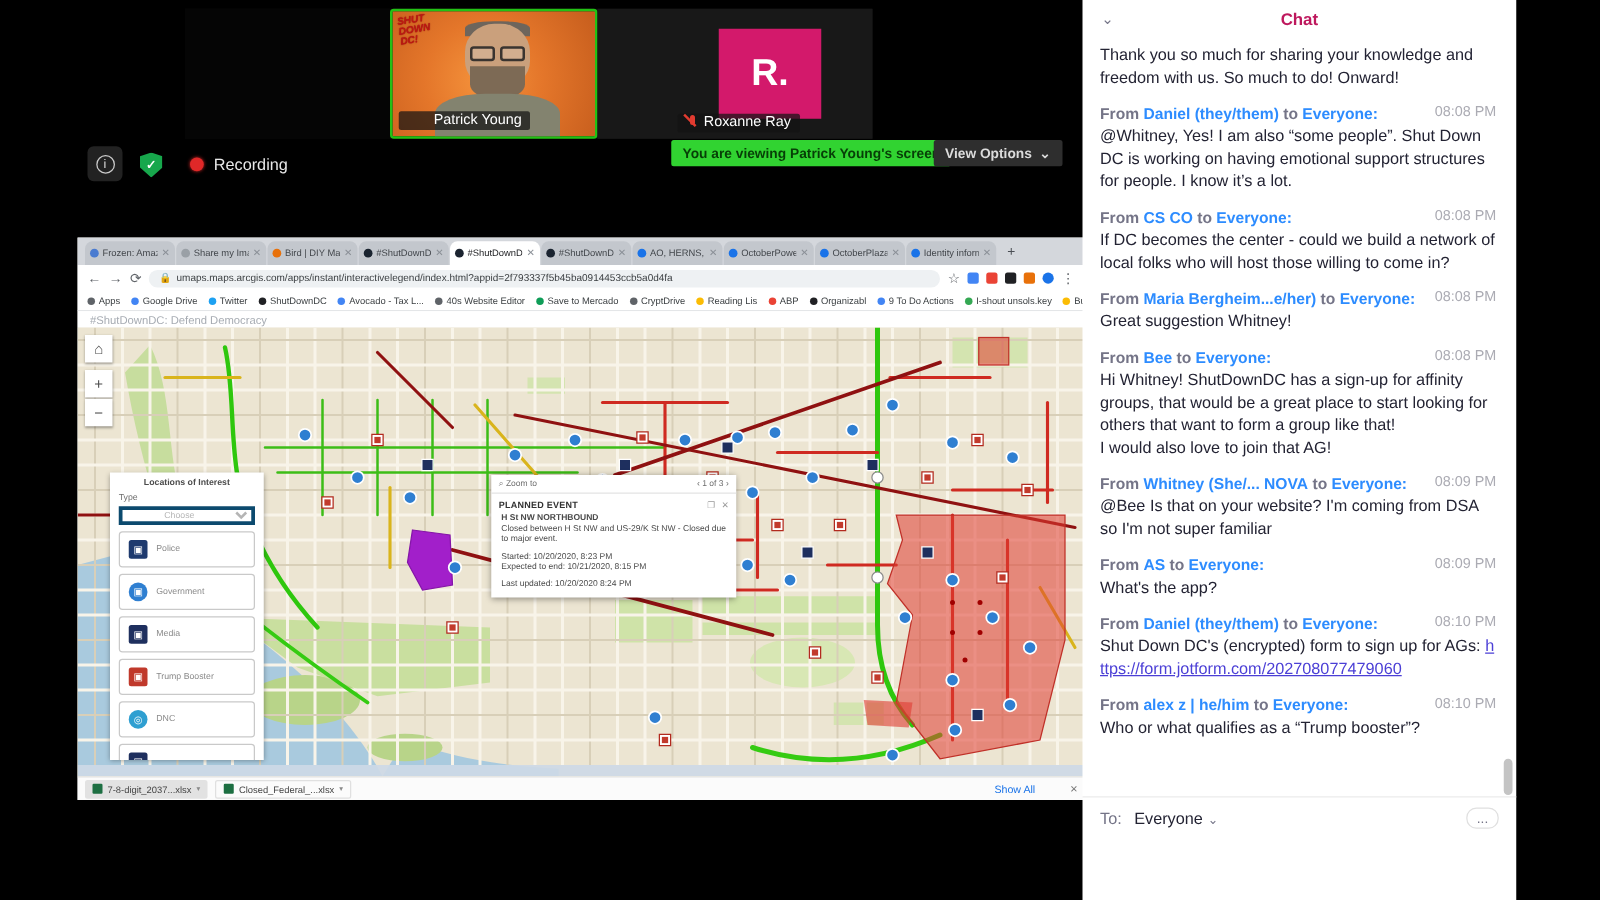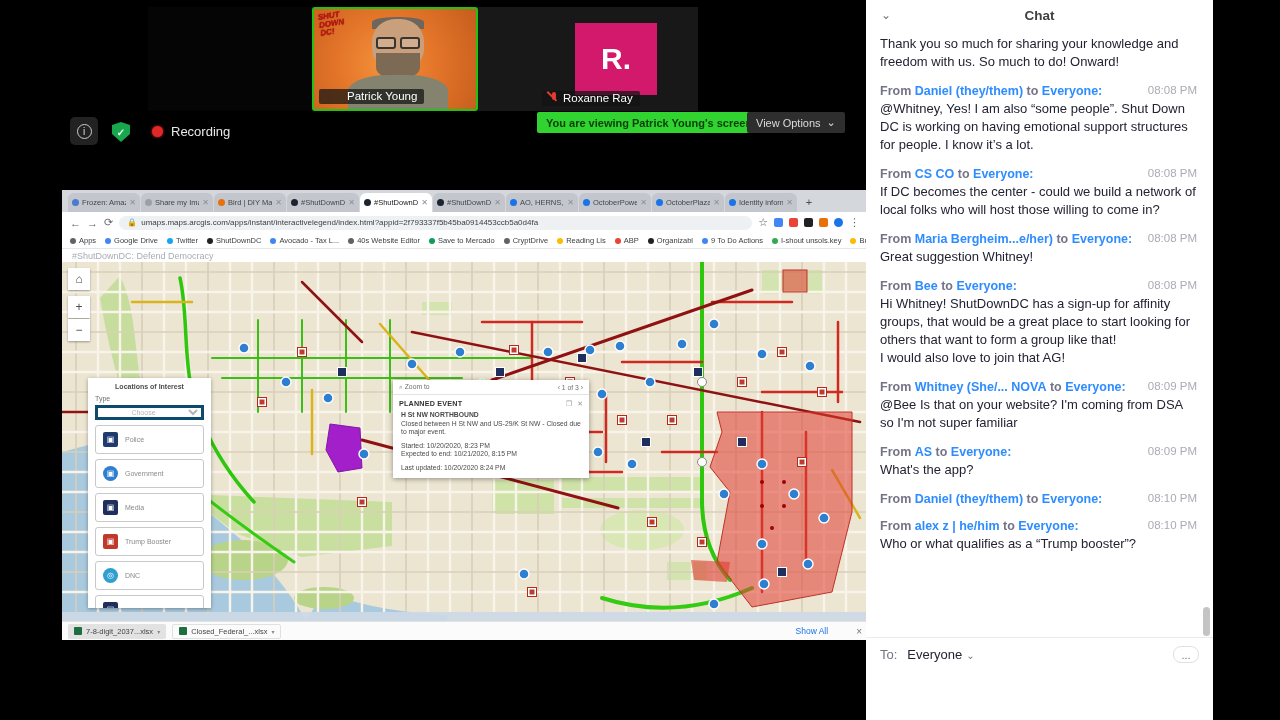--- a/index.html
+++ b/index.html
@@ -37,21 +37,21 @@
               border-radius:5px; color:#ddd; font-size:13px; display:flex; align-items:center; justify-content:center; }
   .info-btn span { border:1px solid #ccc; border-radius:50%; width:15px; height:15px; display:flex; align-items:center; justify-content:center; font-size:10px; }
   .shield { position:absolute; left:112px; top:122px; width:18px; height:20px; background:#17a74c;
             clip-path:polygon(50% 0,100% 15%,100% 60%,50% 100%,0 60%,0 15%); display:flex; align-items:center; justify-content:center;
             color:#fff; font-size:10px; font-weight:bold; }
   .recording { position:absolute; left:152px; top:124px; display:flex; align-items:center; gap:8px; color:#e8e8e8; font-size:13px; }
   .rec-dot { width:11px; height:11px; border-radius:50%; background:#e02828; box-shadow:0 0 3px #e02828; }
   .view-banner { position:absolute; left:537px; top:112px; height:21px; background:#31d331; color:#073f07;
                  font-size:11px; font-weight:bold; display:flex; align-items:center; padding:0 9px; border-radius:2px; }
   .view-options { position:absolute; left:747px; top:112px; height:21px; background:#2e2e2e; color:#dcdcdc;
-                  font-size:11px; display:flex; align-items:center; gap:6px; padding:0 9px; border-radius:2px; cursor:pointer; }
+                  font-size:11px; display:flex; align-items:center; gap:6px; padding:0 9px; border-radius:2px; cursor:pointer;font-weight:bold; }
 
   
   .browser { position:absolute; left:62px; top:190px; width:806px; height:450px; background:#fff; overflow:hidden; }
   .tabstrip { height:22px; background:#d4d7dc; display:flex; align-items:flex-end; padding-left:6px; }
   .tab { width:72px; height:19px; background:#c3c7cd; border-radius:6px 6px 0 0; margin-right:1px;
          display:flex; align-items:center; gap:3px; padding:0 4px; font-size:7.5px; color:#42464b; cursor:pointer; overflow:hidden; }
   .tab.active { background:#fff; color:#202124; }
   .tab .fav { width:7px; height:7px; border-radius:50%; flex:none; }
   .tab .lbl { white-space:nowrap; overflow:hidden; flex:1; }
   .tab .x { color:#8a8f96; font-size:8px; flex:none; }
@@ -104,21 +104,21 @@
   .chip .xls { width:8px; height:8px; background:#1d6f42; border-radius:1px; }
   .chip .car { color:#8a8a8a; font-size:6px; }
   .dl-right { margin-left:auto; display:flex; align-items:center; gap:28px; }
   .showall { color:#1a73e8; font-size:8.5px; cursor:pointer; }
   .dl-close { color:#757575; font-size:10px; cursor:pointer; }
 
   
   .chat { position:absolute; left:866px; top:0; width:347px; height:720px; background:#fff; }
   .chat-head { height:30px; display:flex; align-items:center; justify-content:center; position:relative; }
   .chat-head .chev { position:absolute; left:15px; top:8px; color:#747487; font-size:12px; cursor:pointer; }
-  .chat-title { font-size:13.5px; font-weight:bold; color:#404040; }
+  .chat-title { font-size:13.5px; font-weight:bold; color:#be185d; }
   .messages { height:607px; overflow:hidden; padding:5px 16px 0 14px; }
   .msg { margin-bottom:13px; }
   .msg-head { display:flex; align-items:flex-start; font-size:12.5px; margin-bottom:2px; }
   .msg-head .gray { color:#747487; font-weight:bold; }
   .msg-head .name { color:#2d8cff; font-weight:bold; }
   .msg-head .time { margin-left:auto; color:#ababb3; font-size:11.5px; font-weight:normal; }
   .msg-body { font-size:13px; color:#232333; line-height:18px; white-space:pre-wrap; word-wrap:break-word; }
   .msg-body a { color:#4b3fd6; word-break:break-all; }
   .composer { position:absolute; left:0; top:637px; width:347px; border-top:1px solid #ececec;
               padding:8px 14px; display:flex; align-items:center; font-size:13px; }
@@ -648,20 +648,21 @@
           <div class="msg-body">What's the app?</div>
         </div>
         <div class="msg">
           <div class="msg-head">
             <span class="gray">From&nbsp;</span>
             <span class="name">Daniel (they/them)</span>
                    <span class="gray">&nbsp;to&nbsp;</span>
             <span class="name">Everyone:</span>
                    <span class="time">08:10 PM</span>
           </div>
+          <div class="msg-body">Shut Down DC's (encrypted) form to sign up for AGs: <a href="#">https://form.jotform.com/202708077479060</a></div>
         </div>
         <div class="msg">
           <div class="msg-head">
             <span class="gray">From&nbsp;</span>
             <span class="name">alex z | he/him</span>
                    <span class="gray">&nbsp;to&nbsp;</span>
             <span class="name">Everyone:</span>
                    <span class="time">08:10 PM</span>
           </div>
           <div class="msg-body">Who or what qualifies as a “Trump booster”?</div>

